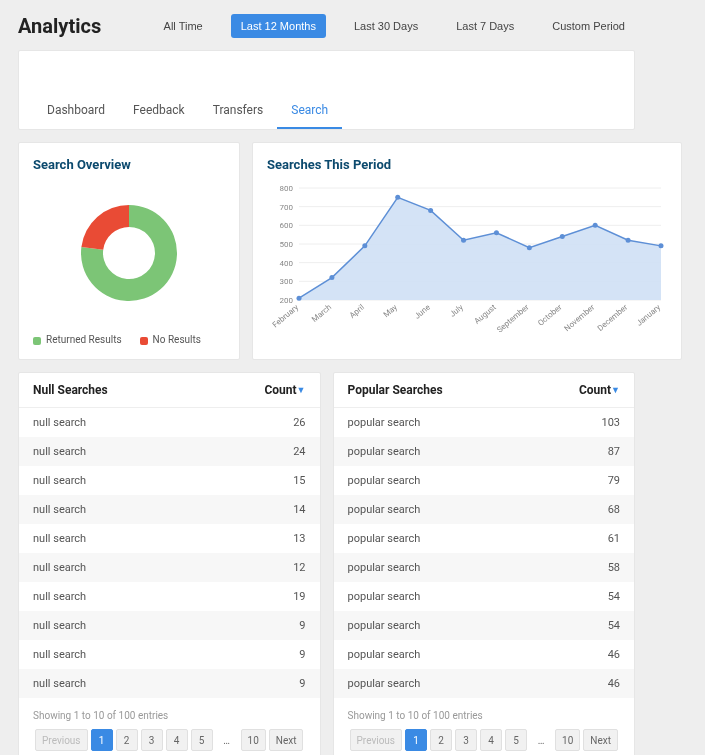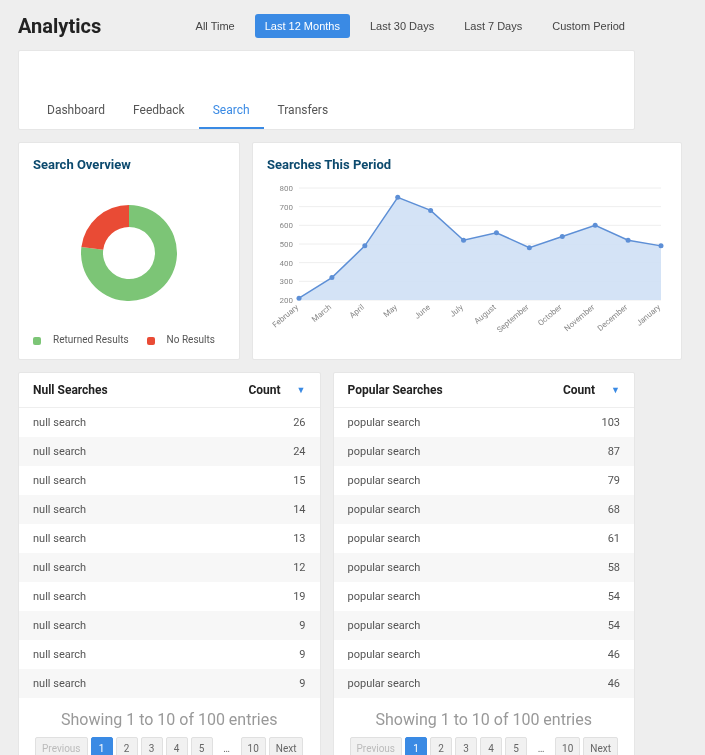--- a/index.html
+++ b/index.html
@@ -1,47 +1,47 @@
 <!DOCTYPE html>
 <html><head>
 <meta charset="utf-8">
 <style>
 * { box-sizing: border-box; margin: 0; padding: 0; }
 body { font-family: -apple-system, "Segoe UI", Roboto, Arial, sans-serif; background: #eeeeee; color: #333; font-size: 12px; }
 .page { width: 653px; padding: 14px 18px; }
 .header { display: flex; align-items: center; justify-content: space-between; margin-bottom: 12px; }
 .title { font-size: 20px; font-weight: 700; color: #222; }
-.period-bar { display: flex; gap: 10px; }
+.period-bar { display: flex; gap: 18px; }
 .period-btn { padding: 6px 10px; font-size: 11px; color: #444; background: transparent; border: none; border-radius: 3px; cursor: pointer; }
 .period-btn.active { background: #3a8ae4; color: #fff; }
 .tabs-card { background: #fff; border: 1px solid #e6e6e6; border-radius: 2px; margin-bottom: 12px; }
 .tabs { display: flex; padding: 0 14px; }
 .tab { padding: 12px 14px 10px; font-size: 12px; color: #555; border-bottom: 2px solid transparent; cursor: pointer; margin-top: 40px; }
 .tab.active { color: #3a8ae4; border-bottom-color: #3a8ae4; }
 .row { display: flex; gap: 12px; margin-bottom: 12px; }
 .card { background: #fff; border: 1px solid #e6e6e6; border-radius: 2px; padding: 14px; }
 .card-title { font-size: 13px; font-weight: 700; color: #0c4a6e; margin-bottom: 10px; }
 .overview { width: 222px; flex: none; }
 .chart-card { flex: 1; }
 .donut-wrap { display: flex; justify-content: center; padding: 6px 0 12px; }
 .legend { display: flex; gap: 18px; font-size: 10px; color: #555; padding-top: 4px; }
-.legend-item { display: flex; align-items: flex-end; gap: 12px; }
+.legend-item { display: flex; align-items: flex-end; gap: 5px; }
 .swatch { width: 8px; height: 8px; border-radius: 2px; }
 .sw-green { background: #7cc576; }
 .sw-red { background: #e94b35; }
 .tables-row { display: flex; gap: 12px; }
 .table-card { flex: 1; background: #fff; border: 1px solid #e6e6e6; border-radius: 2px; display: flex; flex-direction: column; }
 .thead { display: flex; justify-content: space-between; align-items: center; padding: 10px 14px; border-bottom: 1px solid #eee; }
 .th { font-size: 12px; font-weight: 700; color: #222; }
-.count-hdr { display: flex; align-items: center; gap: 16px; }
+.count-hdr { display: flex; align-items: center; gap: 0; }
 .sort-icon { color: #3a8ae4; font-size: 9px; }
 .trow { display: flex; justify-content: space-between; padding: 8px 14px; font-size: 11px; color: #555; }
 .trow:nth-child(even) { background: #f7f7f7; }
 .tfoot { padding: 12px 14px 14px; }
-.pager-info { font-size: 16px; color: #999; margin-bottom: 8px; text-align: center; }
+.pager-info { font-size: 10px; color: #999; margin-bottom: 8px; }
 .pager { display: flex; justify-content: center; gap: 3px; }
 .pg { min-width: 22px; height: 22px; padding: 0 6px; display: inline-flex; align-items: center; justify-content: center; font-size: 10px; color: #666; background: #f1f1f1; border: 1px solid #e0e0e0; border-radius: 2px; cursor: pointer; }
 .pg.disabled { color: #bbb; cursor: default; }
 .pg.active { background: #3a8ae4; color: #fff; border-color: #3a8ae4; }
 .pg.ellipsis { background: transparent; border: none; cursor: default; }
 svg text { font-family: inherit; }
 </style>
 </head>
 <body>
 
@@ -54,22 +54,22 @@
         <button class="period-btn">Last 30 Days</button>
         <button class="period-btn">Last 7 Days</button>
         <button class="period-btn">Custom Period</button>
       </div>
   </div>
 
   <div class="tabs-card">
     <div class="tabs">
         <div class="tab">Dashboard</div>
         <div class="tab">Feedback</div>
+        <div class="tab">Transfers</div>
         <div class="tab active">Search</div>
-        <div class="tab">Transfers</div>
       </div>
   </div>
 
   <div class="row">
     <div class="card overview">
       <div class="card-title">Search Overview</div>
       <div class="donut-wrap">
         <svg id="donut" width="130" height="130" viewBox="0 0 130 130">
             <path d="M 65 17 A 48 48 0 1 1 17.378494336905064 58.984004788913396 L 39.20501776582358 61.74133592732809 A 26 26 0 1 0 65 39 Z" fill="#7cc576"></path>
             <path d="M 17.378494336905064 58.984004788913396 A 48 48 0 0 1 64.99999999999999 17 L 65 39 A 26 26 0 0 0 39.20501776582358 61.74133592732809 Z" fill="#e94b35"></path>

